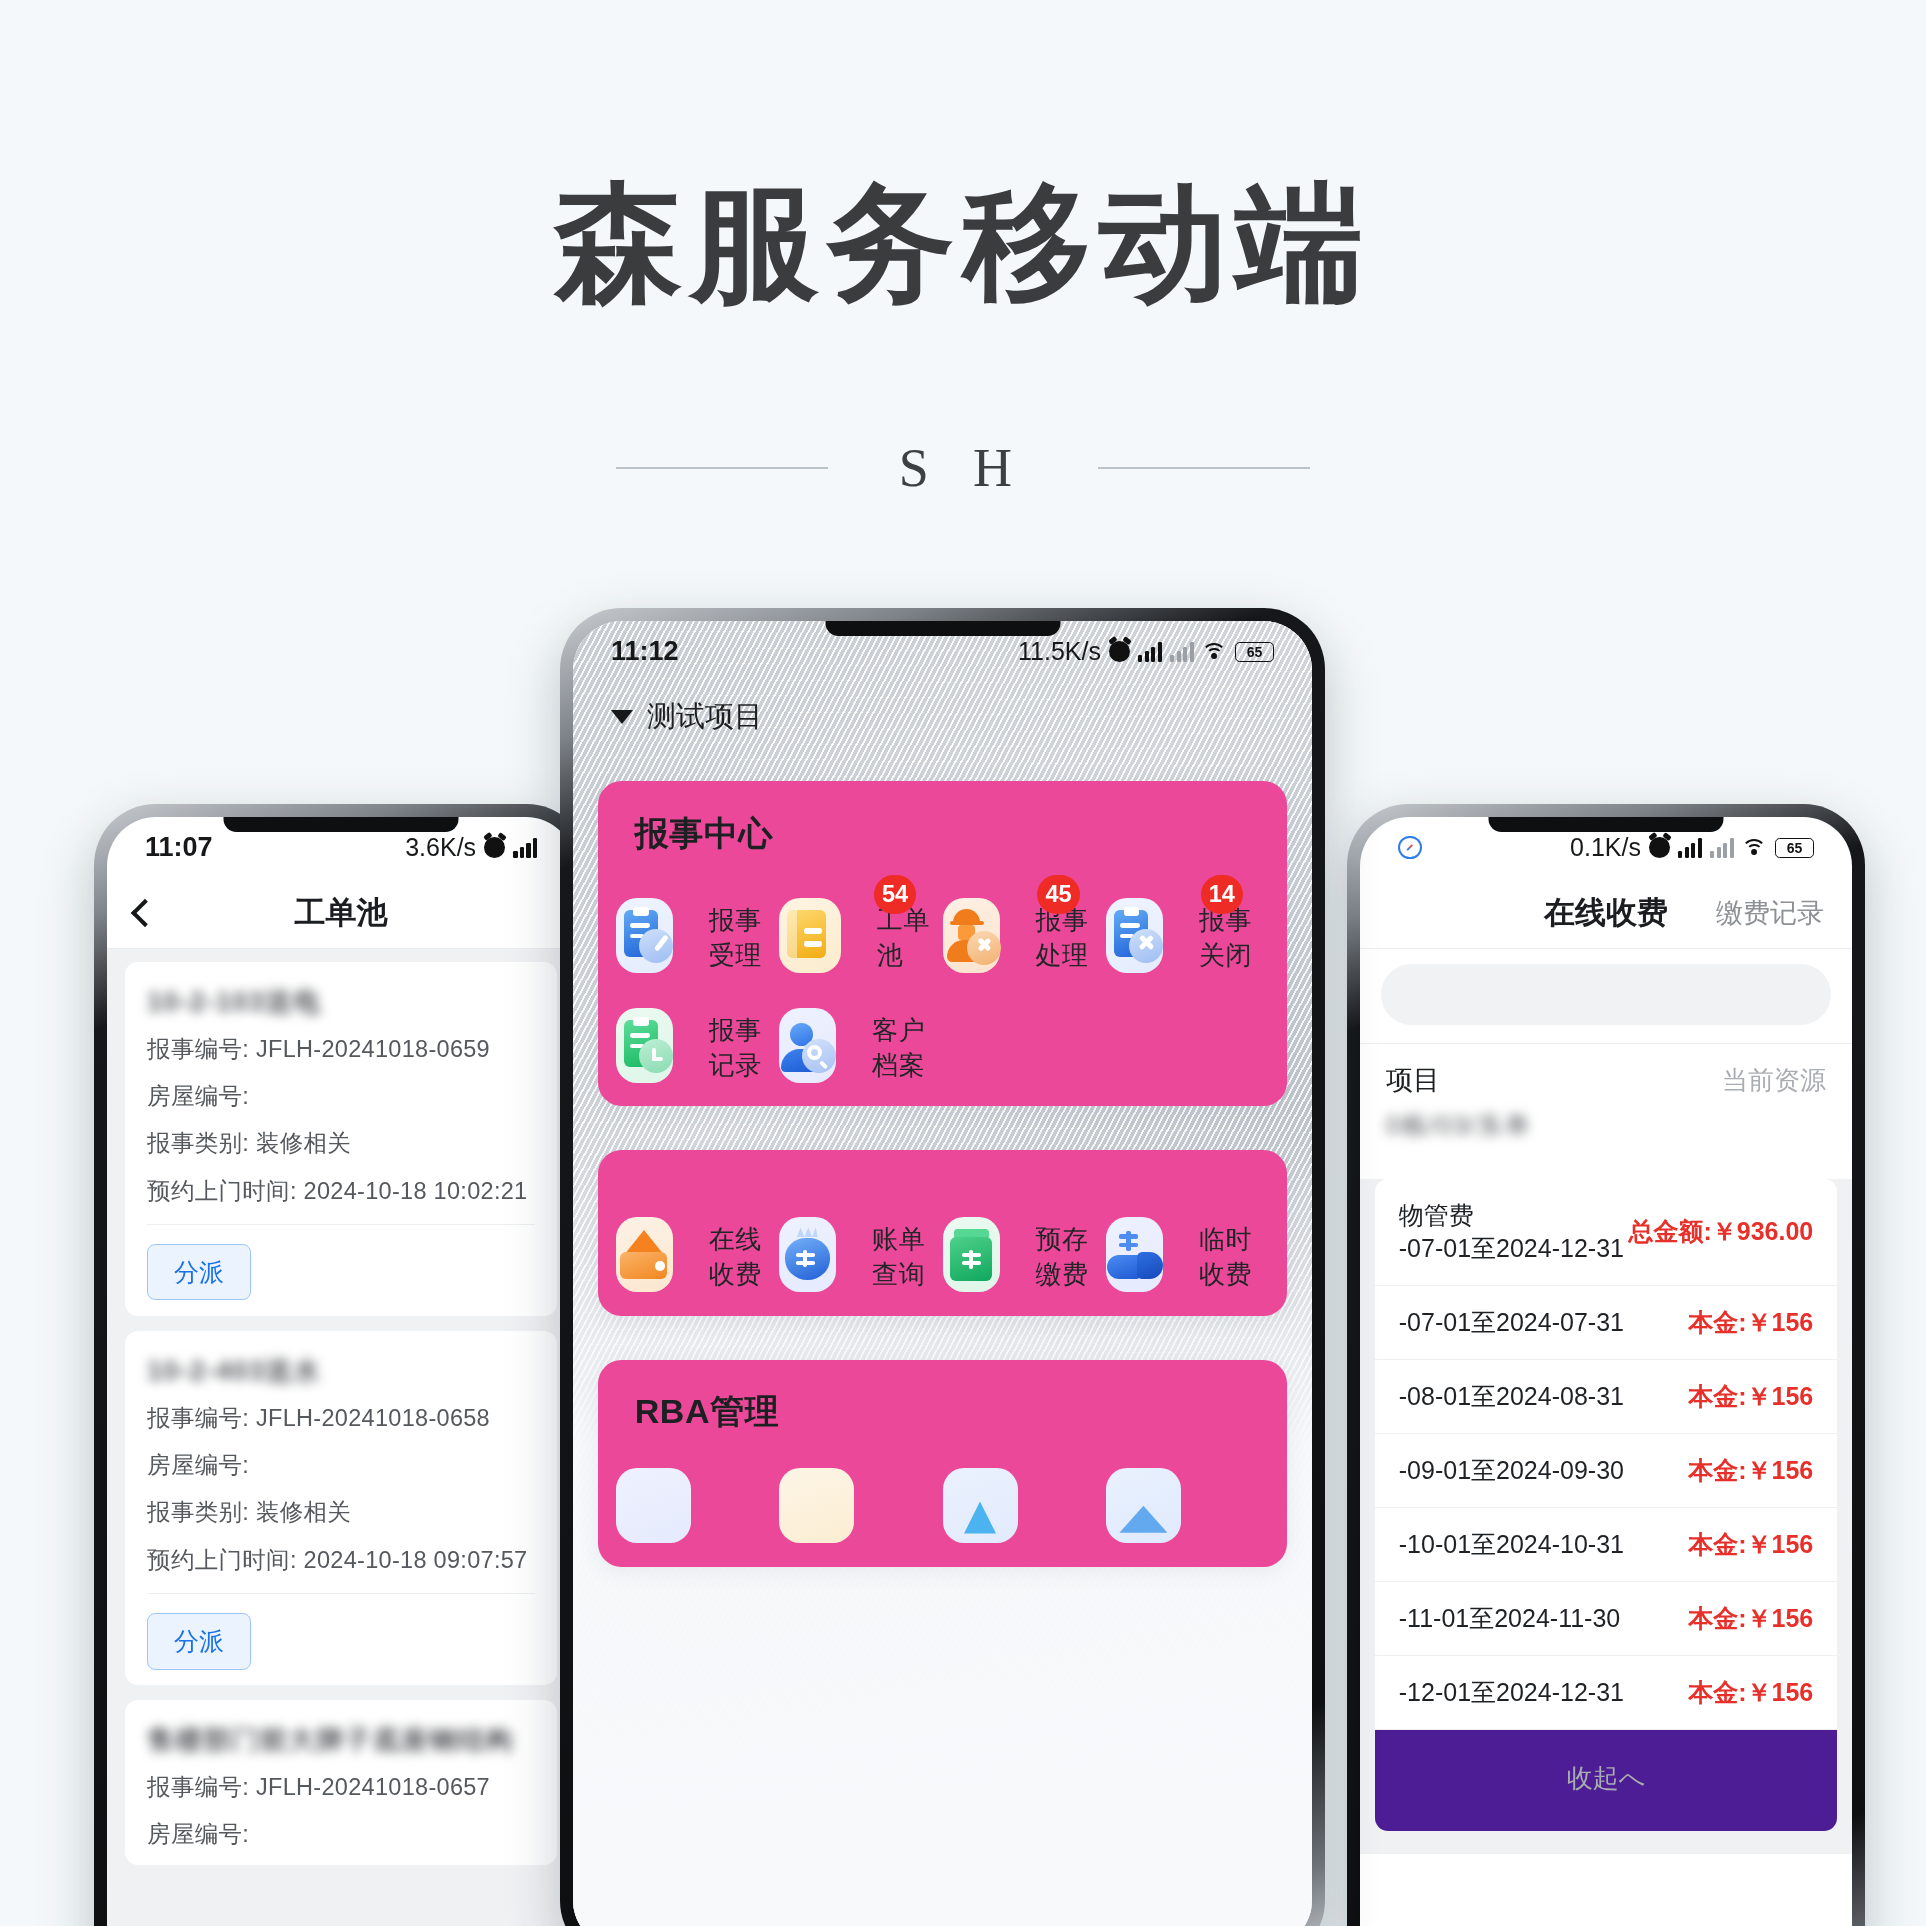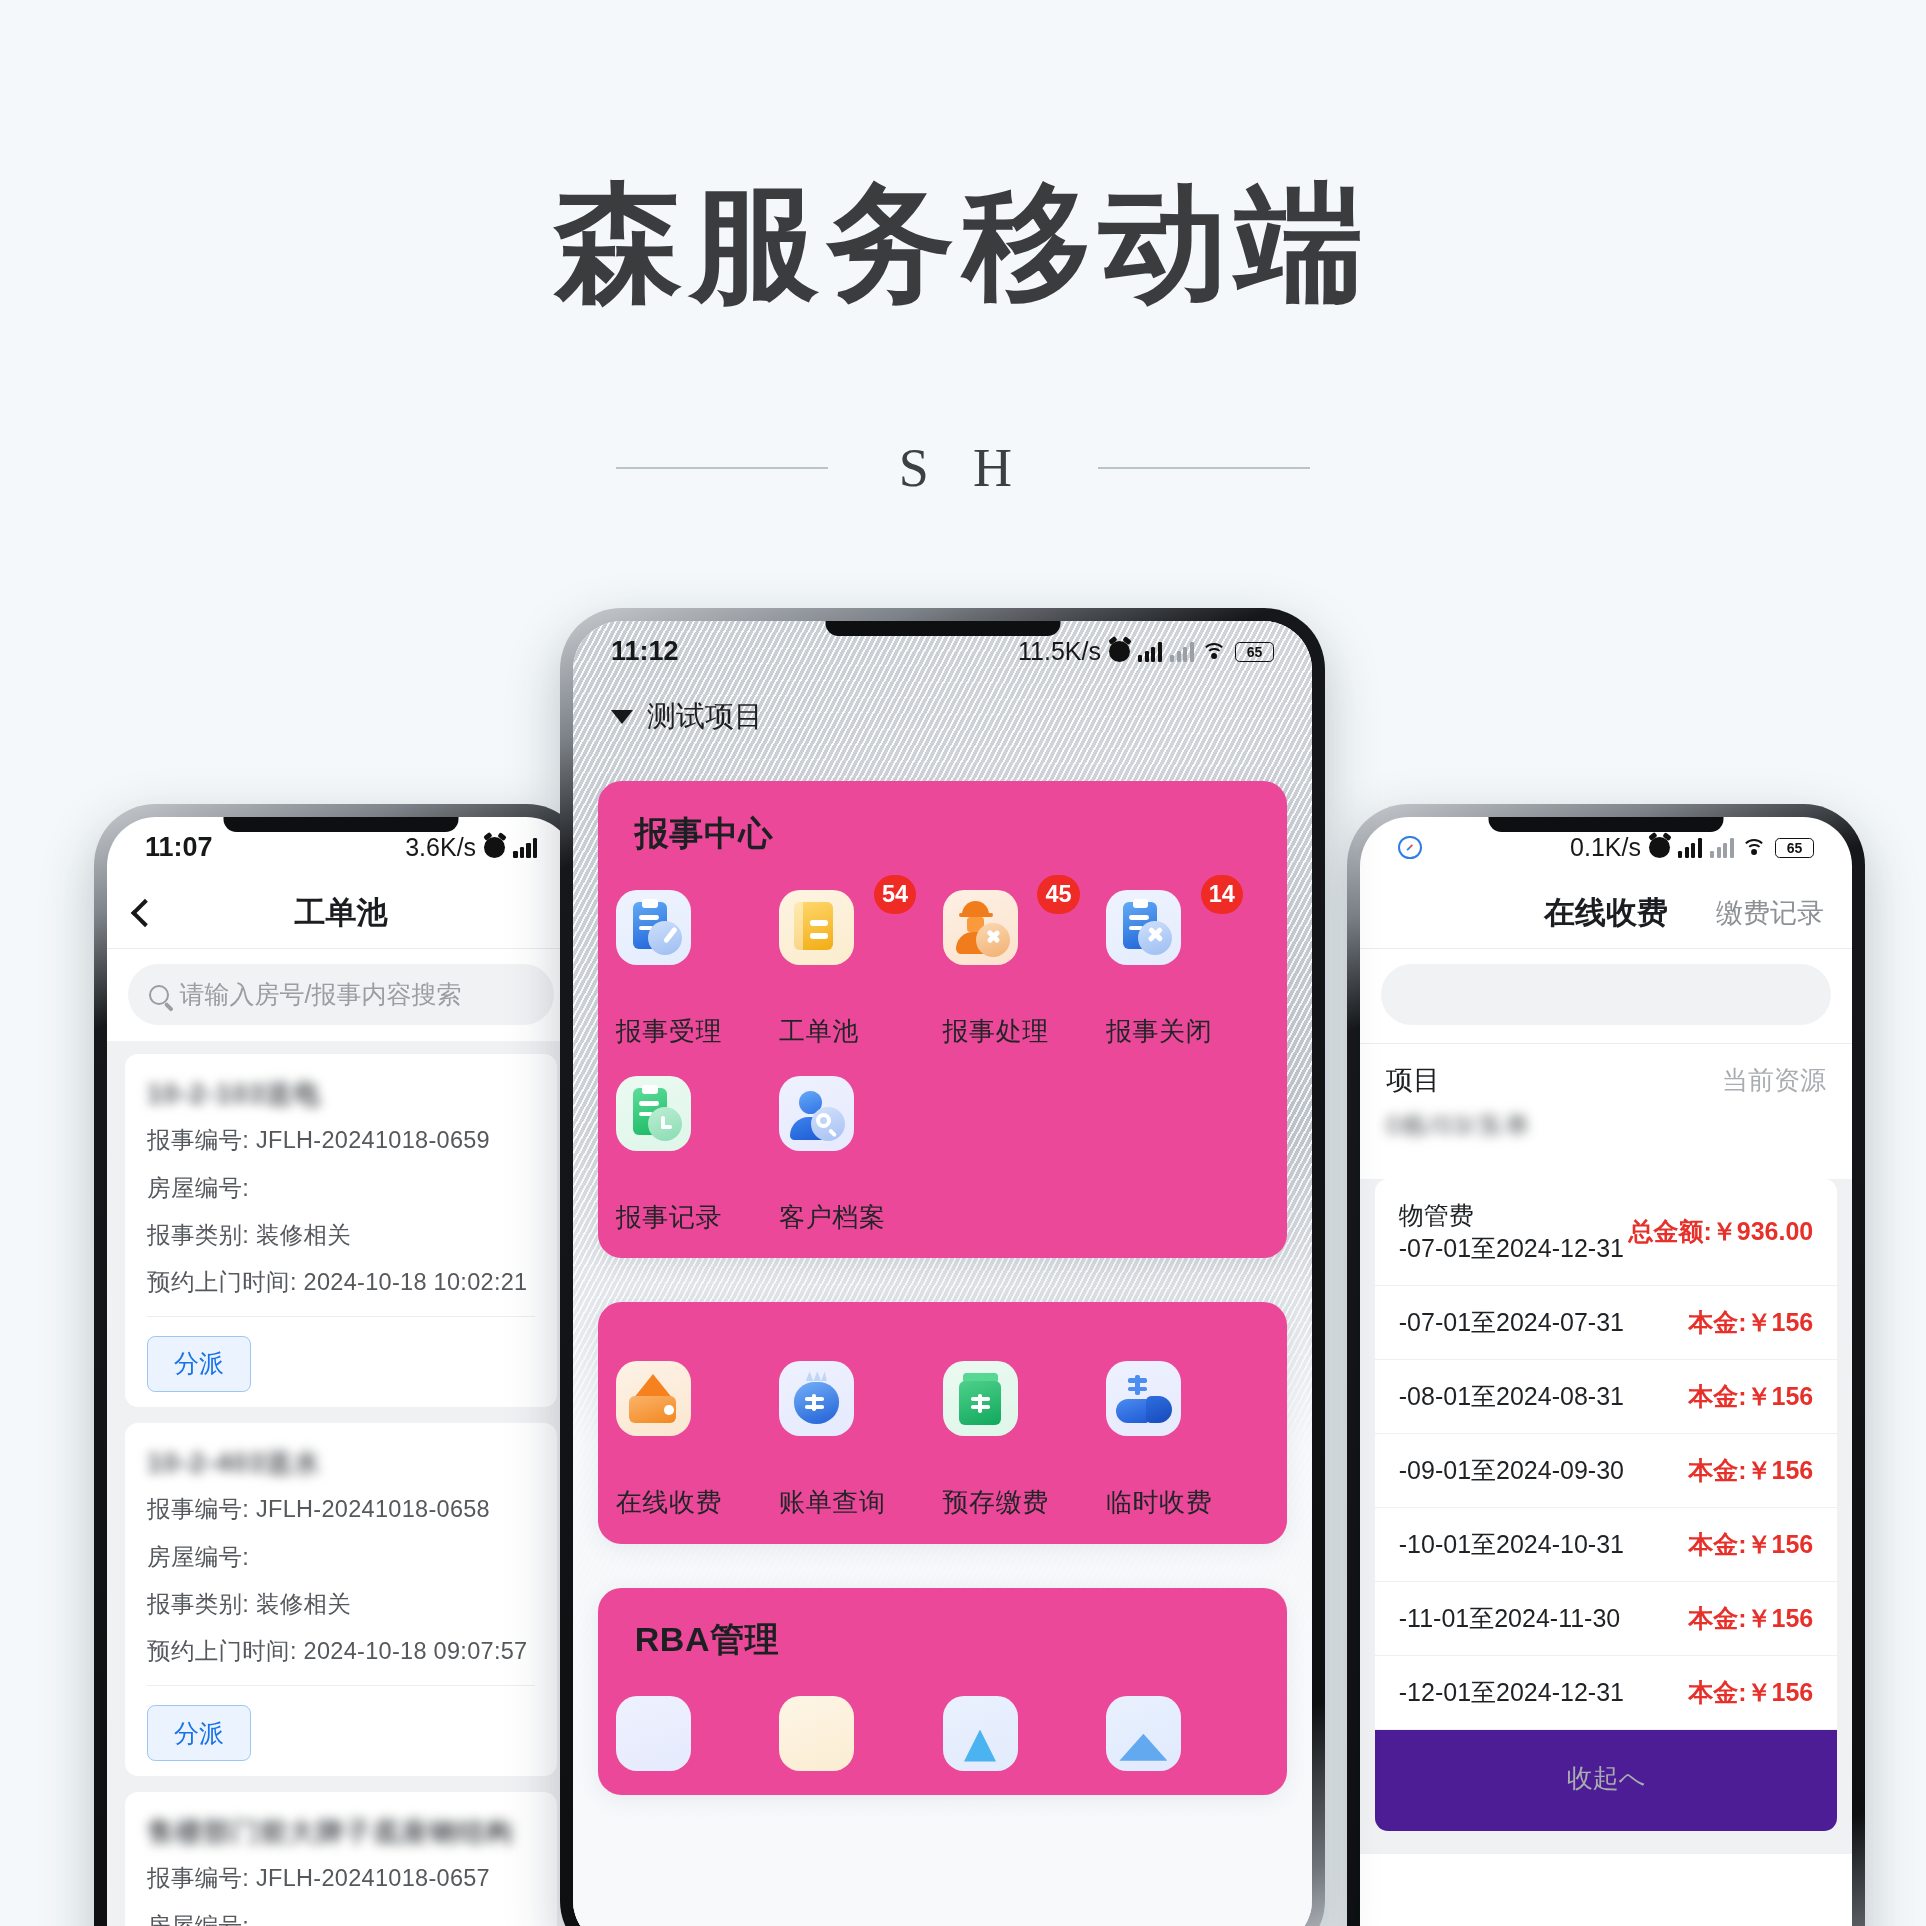--- a/index.html
+++ b/index.html
@@ -129,21 +129,21 @@
     box-shadow: 0 4.7px 21px rgba(60,80,100,.08);
   }
   .card-title {
     font-size: 34px; font-weight: 700; color: #1d2022;
     margin: 3.5px 0 0 19px; letter-spacing: 0.6px;
   }
   .grid4 {
     display: grid; grid-template-columns: repeat(4, 1fr);
     margin-top: 33px; row-gap: 27px;
   }
-  .tile { display:flex; flex-direction:column; align-items:flex-start; position:relative;gap:36px; }
+  .tile { display:flex; flex-direction:row; align-items:flex-end; position:relative;gap:36px; }
   .tile-icon {
     width: 75px; height: 75px; border-radius: 21px;
     display:flex; align-items:center; justify-content:center;
     position: relative;
   }
   .tile-label { margin-top: 13px; font-size: 26px; color:#222528; letter-spacing:0.6px; }
   .badge {
     position:absolute; top:-15.3px; left: 50%; margin-left: 13px;
     min-width: 39px; height: 39px; padding: 0 8.2px;
     background:#ef2b26; color:#fff; border-radius: 20px;
@@ -252,26 +252,20 @@
               <i></i>
             </span>
         </div>
       </div>
 
       <div class="appbar">
         <span class="back-arrow"></span>
         <span>工单池</span>
       </div>
 
-      <div class="search-wrap">
-        <div class="search-box">
-          <span class="mag"></span>
-          <span>请输入房号/报事内容搜索</span>
-        </div>
-      </div>
 
       <div class="list-bg">
 
         <div class="ticket">
           <div class="ticket-head">10-2-103送电</div>
           <div class="kv"><span>报事编号:</span>
             <span>JFLH-20241018-0659</span></div>
           <div class="kv"><span>房屋编号:</span></div>
           <div class="kv"><span>报事类别:</span>
             <span>装修相关</span></div>

